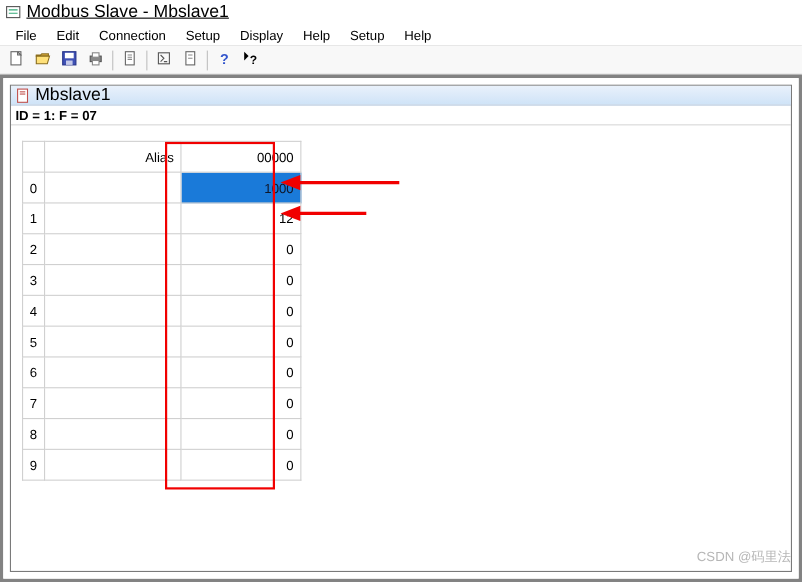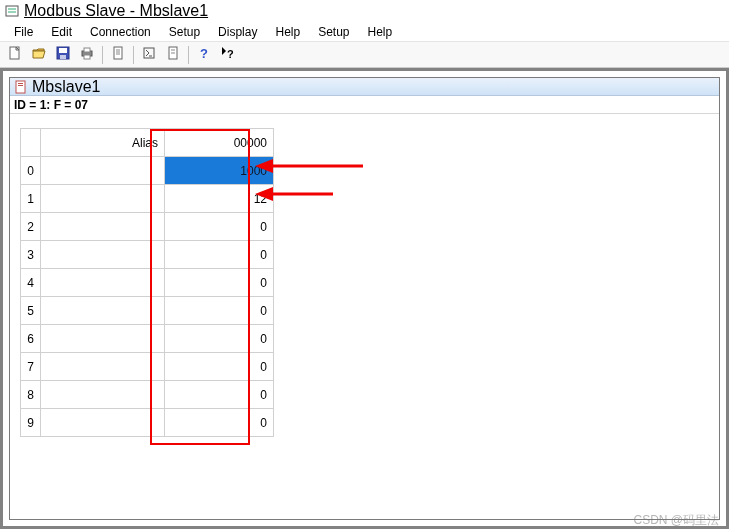--- a/index.html
+++ b/index.html
@@ -153,21 +153,21 @@
       border: 2px solid #f10000;
       pointer-events: none;
     }
     .arrow {
       position: absolute;
       pointer-events: none;
     }
     .arrow svg { display: block; }
     .watermark {
       position: absolute;
-      bottom: 2px; right: 10px;
+      bottom: 16px; right: 10px;
       color: rgba(120,120,120,0.55);
       font-size: 12px;
     }
   </style>
 </head>
 <body>
 
 <div class="titlebar">
   <span class="app-icon">
     <svg width="16" height="16" viewBox="0 0 16 16">

